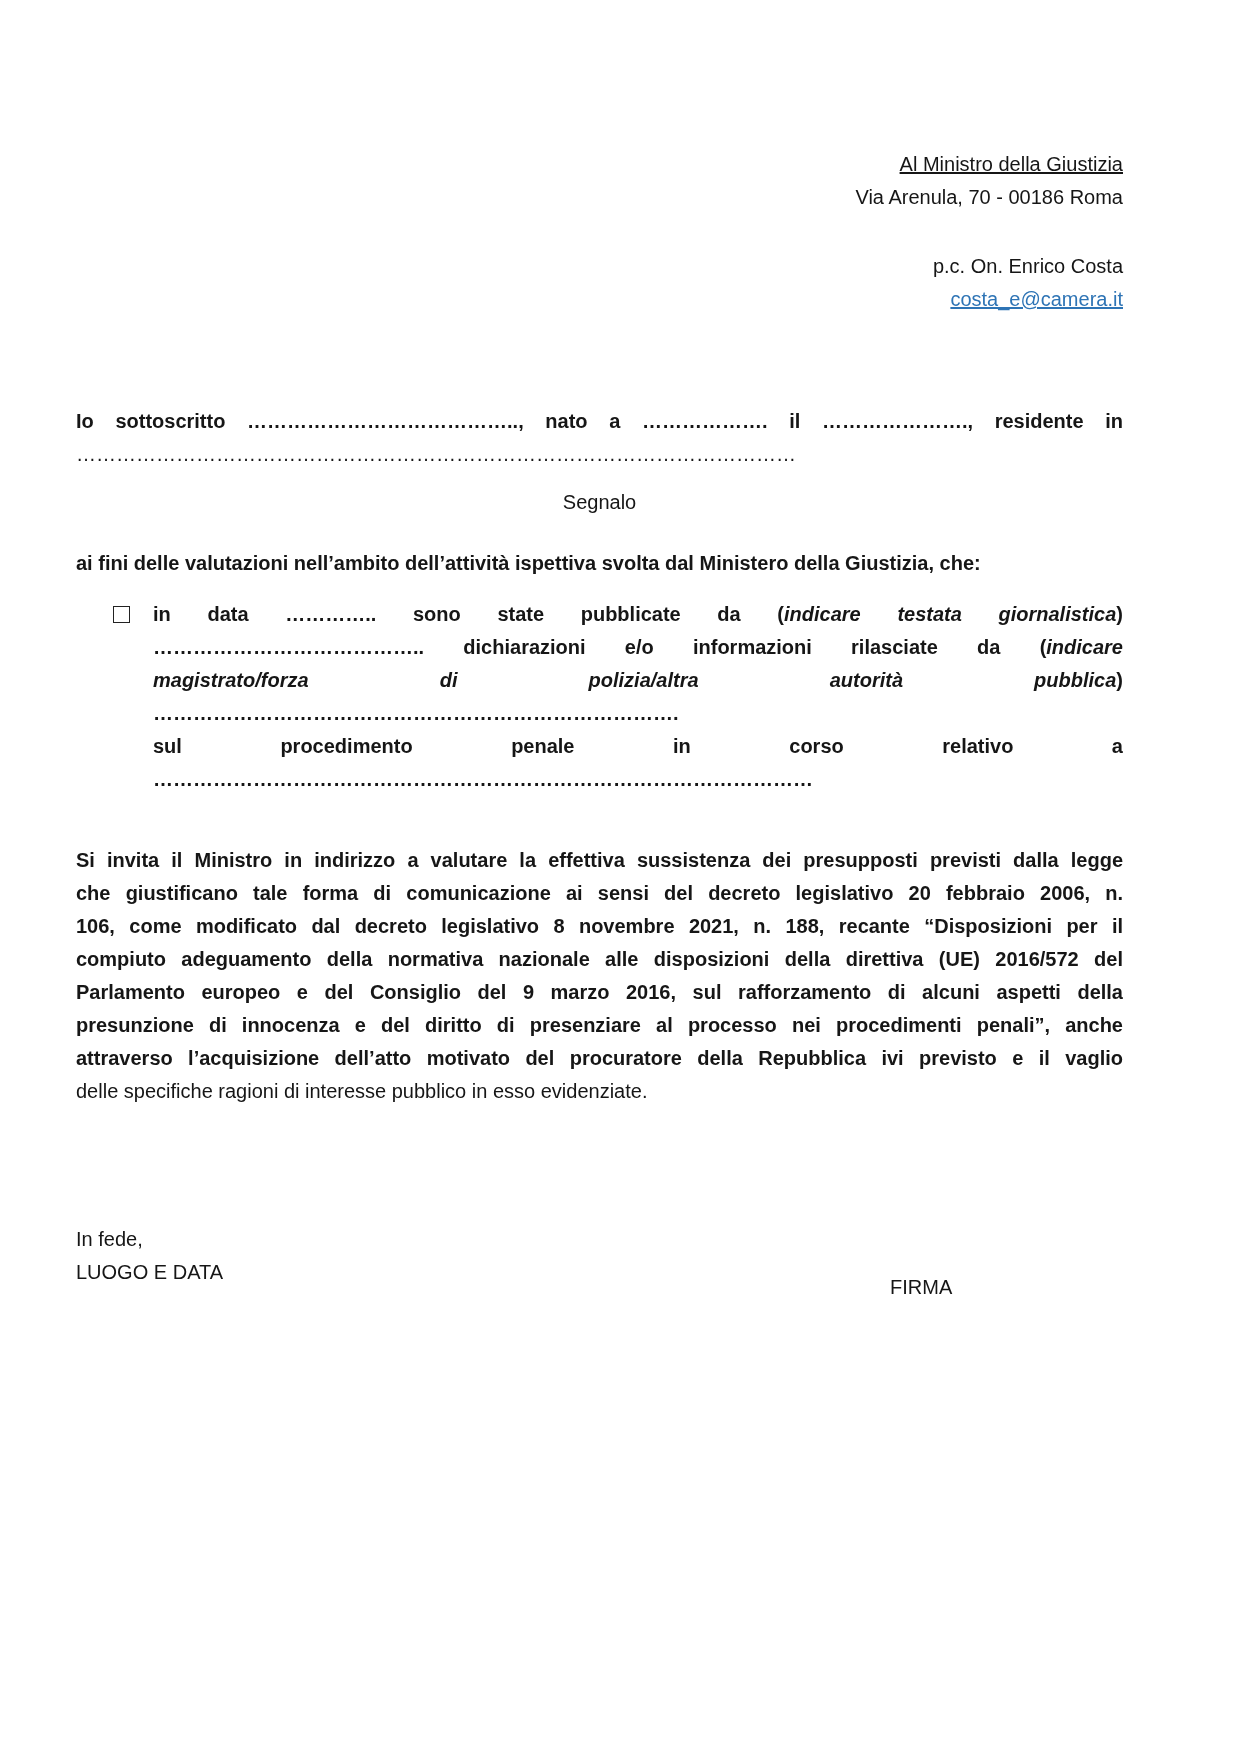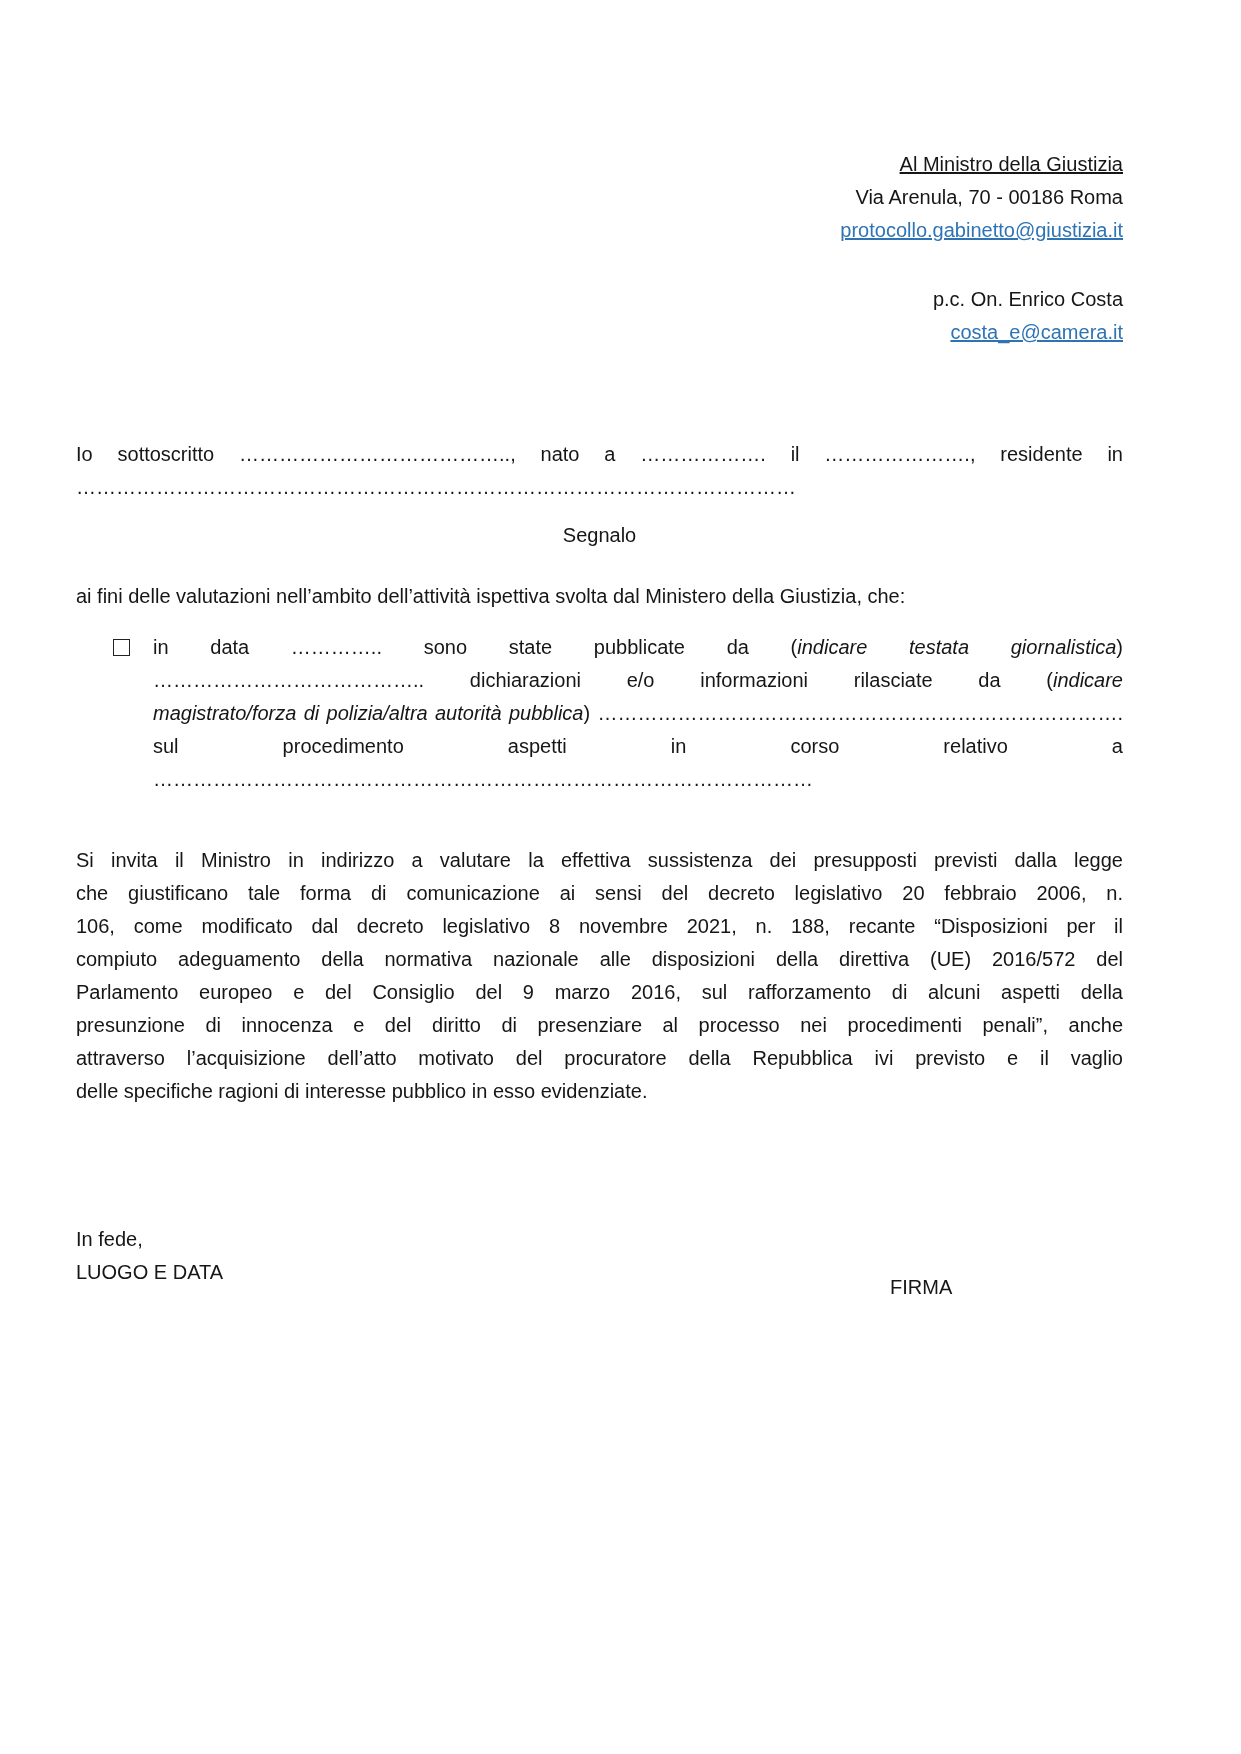--- a/index.html
+++ b/index.html
@@ -27,32 +27,31 @@
     width:15px;height:15px;
     border:1.7px solid #222222;
     background:#ffffff;
     display:inline-block;
   }
   .request{margin-top:48px;}
   .closing{margin-top:115px;}
   .sign-row{position:relative;margin-top:0;}
   .firma{position:absolute;left:814px;top:15px;}
   .tline{text-align:left;}
-  .jl{text-align:justify;text-align-last:justify;}
+  .jl{text-align:justify;text-align-last:justify;font-weight:bold;}
   .it{font-style:italic;}
 </style>
 </head>
 <body>
 
 <div class="page">
 
   <div class="addr">
     <div class="underl">Al Ministro della Giustizia</div>
     <div>Via Arenula, 70 - 00186 Roma</div>
-    <div><a class="link">protocollo.gabinetto@giustizia.it</a></div>
     <div class="cc-block">
       <div>p.c. On. Enrico Costa</div>
       <div><a class="link">costa_e@camera.it</a></div>
     </div>
   </div>
 
   <div class="intro">
       <div class="tline jl"><span>Io sottoscritto ………………………………….., nato a ………………. il …………………., residente in</span></div>
       <div class="tline"><span>………………………………………………………………………………………………</span></div>
     </div>
@@ -60,21 +59,21 @@
   <div class="heading">Segnalo</div>
 
   <div class="purpose jl" style="text-align-last:left;margin-top:28px;">ai fini delle valutazioni nell’ambito dell’attività ispettiva svolta dal Ministero della Giustizia, che:</div>
 
   <div class="checklist-item">
     <span class="checkbox"></span>
     <div>
         <div class="tline jl"><span>in data ………….. sono state pubblicate da (</span><span class="it">indicare testata giornalistica</span><span>)</span></div>
         <div class="tline jl"><span>………………………………….. dichiarazioni e/o informazioni rilasciate da (</span><span class="it">indicare</span></div>
         <div class="tline jl"><span class="it">magistrato/forza di polizia/altra autorità pubblica</span><span>) …………………………………………………………………….</span></div>
-        <div class="tline jl"><span>sul procedimento aspetti in corso relativo a ………………………………………………………………………………………</span></div>
+        <div class="tline jl"><span>sul procedimento penale in corso relativo a ………………………………………………………………………………………</span></div>
       </div>
   </div>
 
   <div class="request">
       <div class="tline jl"><span>Si invita il Ministro in indirizzo a valutare la effettiva sussistenza dei presupposti previsti dalla legge</span></div>
       <div class="tline jl"><span>che giustificano tale forma di comunicazione ai sensi del decreto legislativo 20 febbraio 2006, n.</span></div>
       <div class="tline jl"><span>106, come modificato dal decreto legislativo 8 novembre 2021, n. 188, recante “Disposizioni per il</span></div>
       <div class="tline jl"><span>compiuto adeguamento della normativa nazionale alle disposizioni della direttiva (UE) 2016/572 del</span></div>
       <div class="tline jl"><span>Parlamento europeo e del Consiglio del 9 marzo 2016, sul rafforzamento di alcuni aspetti della</span></div>
       <div class="tline jl"><span>presunzione di innocenza e del diritto di presenziare al processo nei procedimenti penali”, anche</span></div>

